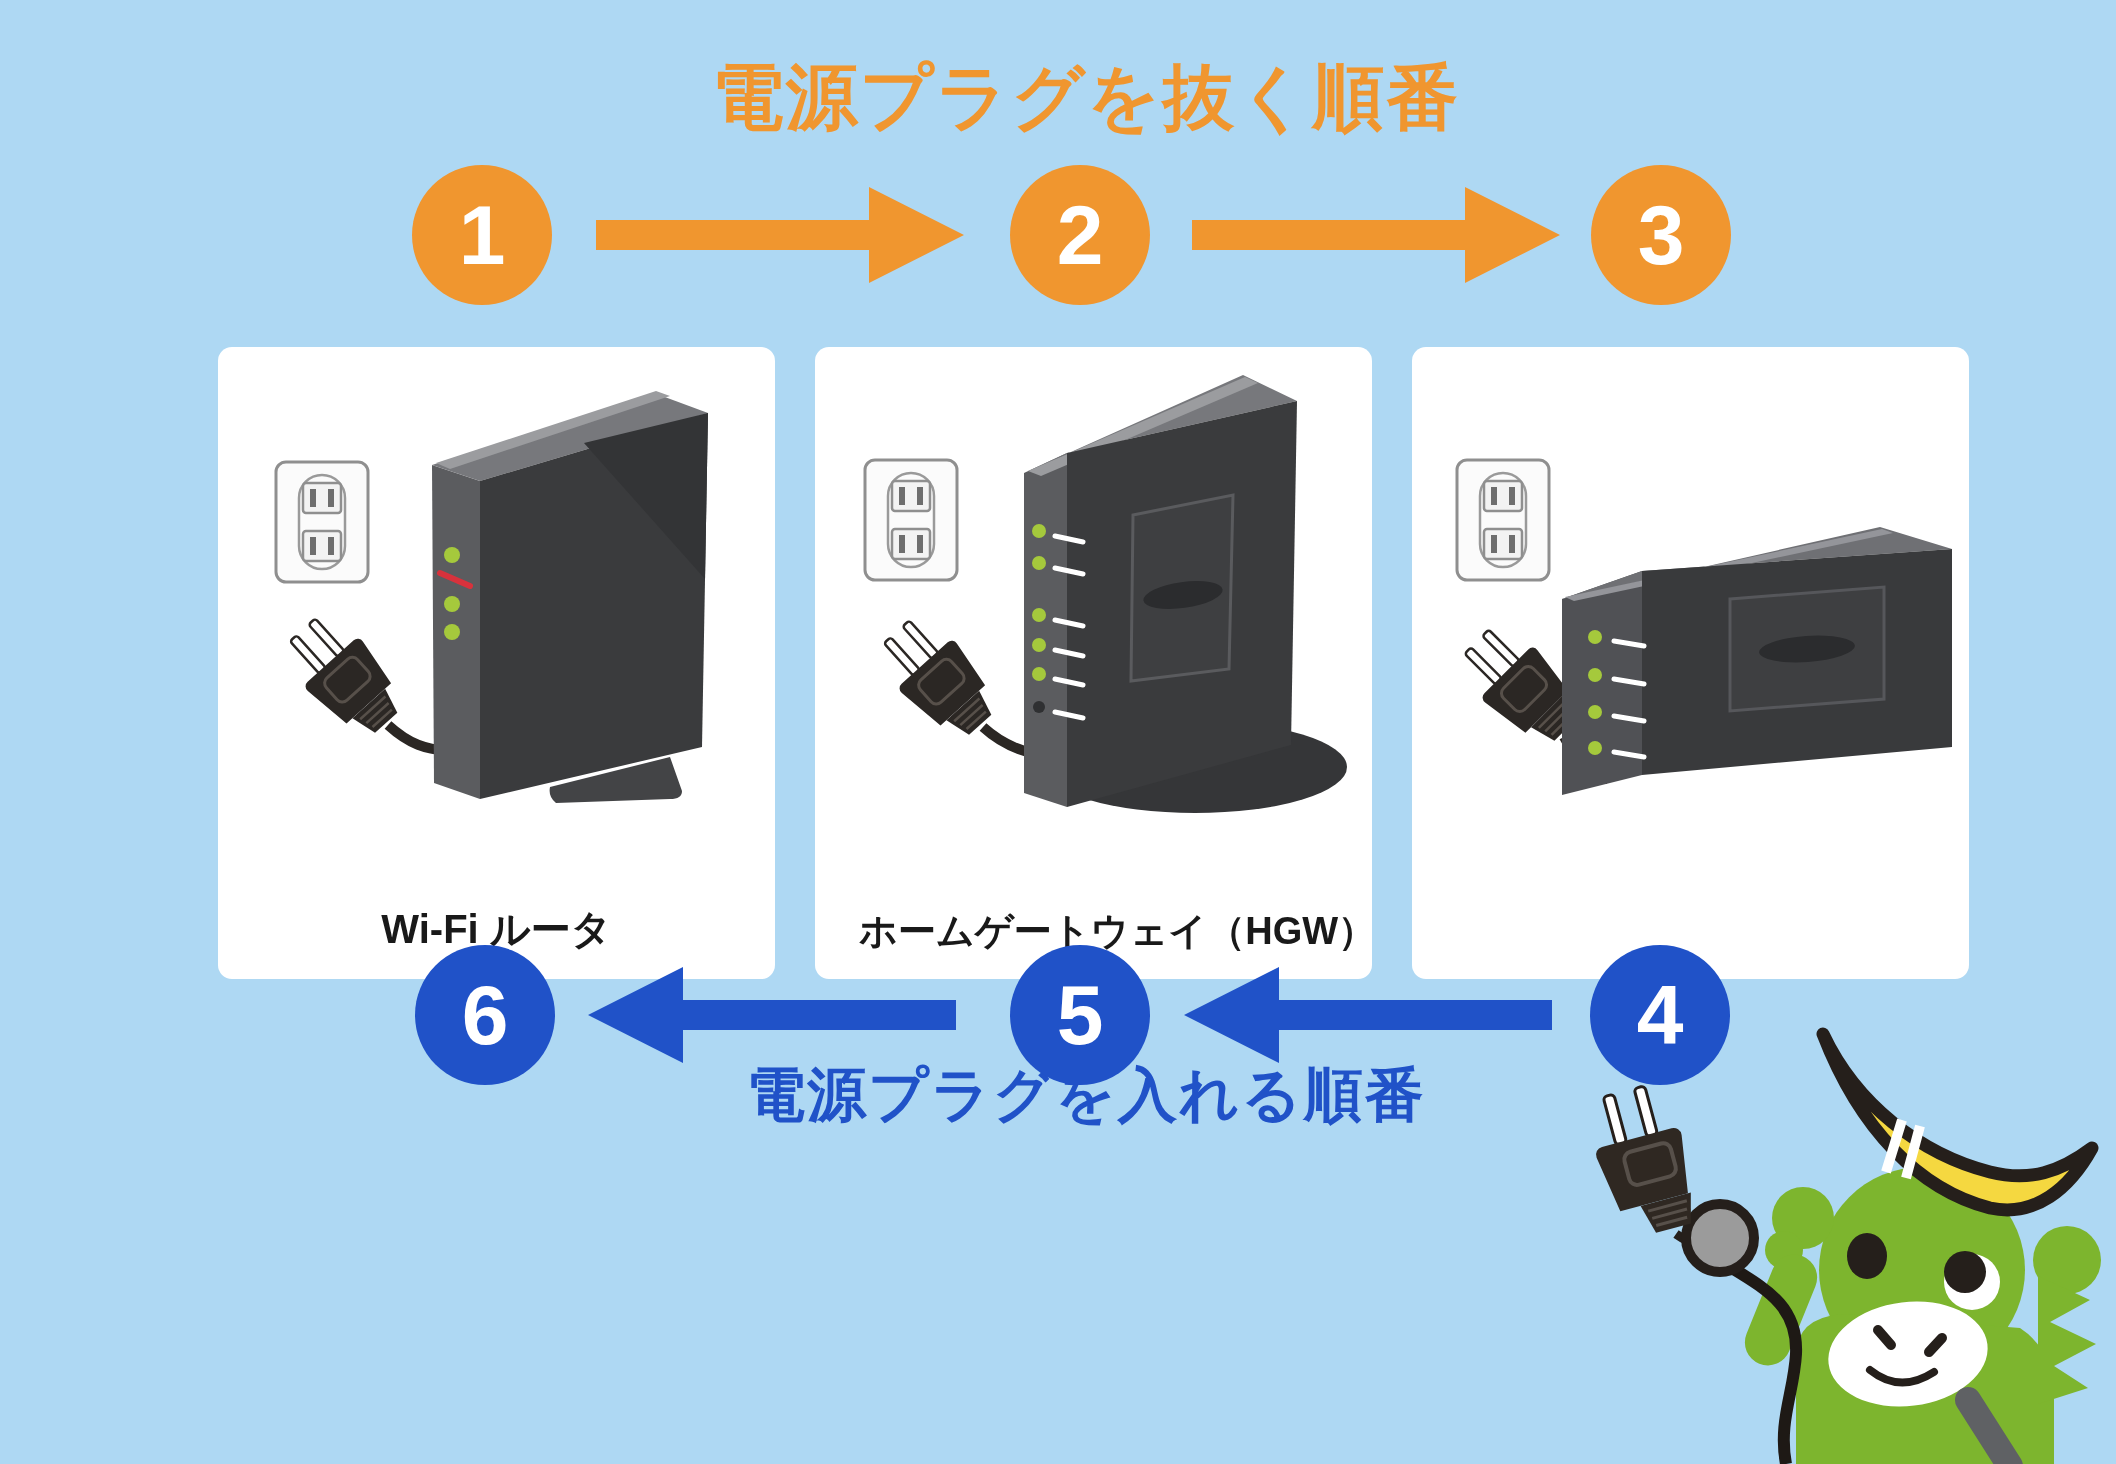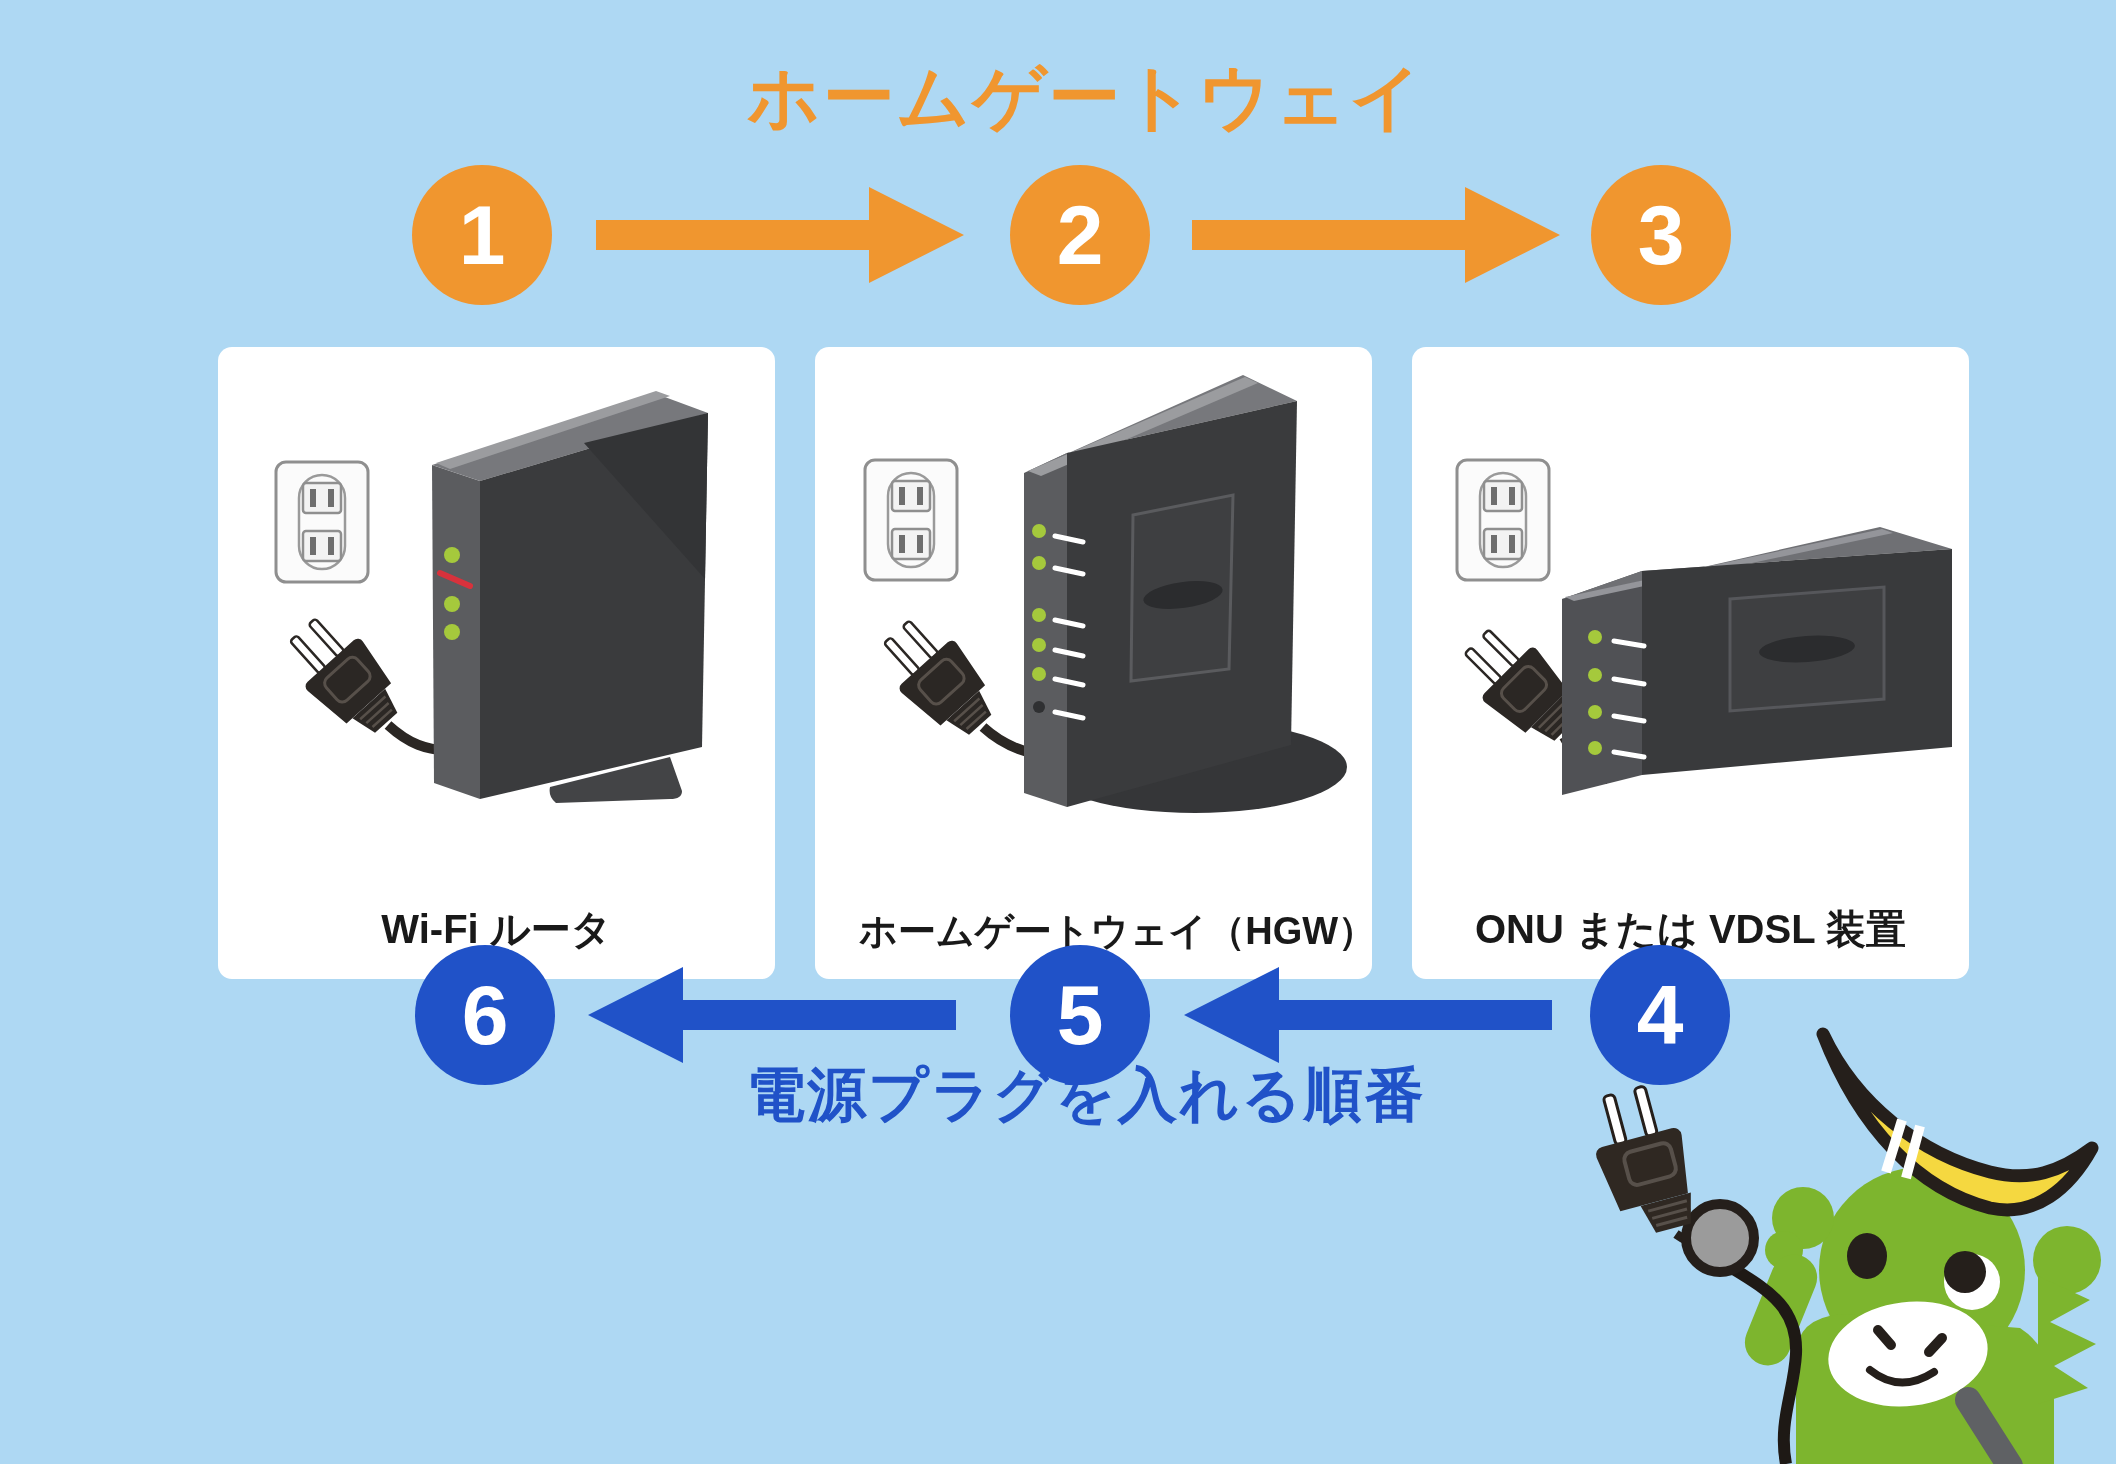--- a/index.html
+++ b/index.html
@@ -34,21 +34,21 @@
     font-size:40px;font-weight:700;color:var(--label);white-space:nowrap;
   }
   .card-label.small{font-size:38px;padding-left:44px;}
   .mascot{position:absolute;left:1590px;top:1020px;width:526px;height:444px;z-index:1;}
 </style>
 </head>
 <body>
 
 <div class="canvas">
 
-  <div class="title title-top">ホームゲートウェイ</div>
+  <div class="title title-top">電源プラグを抜く順番</div>
 
   <div class="step orange" style="left:412px;top:165px">1</div>
   <svg class="arrow" style="left:596px;top:187px" viewBox="0 0 368 96">
     <polygon points="0,33 273,33 273,0 368,48 273,96 273,63 0,63" fill="var(--orange)"></polygon>
   </svg>
   <div class="step orange" style="left:1010px;top:165px">2</div>
   <svg class="arrow" style="left:1192px;top:187px" viewBox="0 0 368 96">
     <polygon points="0,33 273,33 273,0 368,48 273,96 273,63 0,63" fill="var(--orange)"></polygon>
   </svg>
   <div class="step orange" style="left:1591px;top:165px">3</div>
@@ -171,21 +171,20 @@
             <path d="M202,294 L232,299" stroke="#FFF" stroke-width="5" stroke-linecap="round"></path>
           <circle cx="183" cy="328" r="7" fill="var(--led)"></circle>
             <path d="M202,332 L232,337" stroke="#FFF" stroke-width="5" stroke-linecap="round"></path>
           <circle cx="183" cy="365" r="7" fill="var(--led)"></circle>
             <path d="M202,369 L232,374" stroke="#FFF" stroke-width="5" stroke-linecap="round"></path>
           <circle cx="183" cy="401" r="7" fill="var(--led)"></circle>
             <path d="M202,405 L232,410" stroke="#FFF" stroke-width="5" stroke-linecap="round"></path>
         </g>
       </g>
     </svg>
-    <div class="card-label">ONU または VDSL 装置</div>
   </div>
 
   <div class="step blue" style="left:415px;top:945px">6</div>
   <svg class="arrow flip" style="left:588px;top:967px" viewBox="0 0 368 96">
     <polygon points="0,33 273,33 273,0 368,48 273,96 273,63 0,63" fill="var(--blue)"></polygon>
   </svg>
   <div class="step blue" style="left:1010px;top:945px">5</div>
   <svg class="arrow flip" style="left:1184px;top:967px" viewBox="0 0 368 96">
     <polygon points="0,33 273,33 273,0 368,48 273,96 273,63 0,63" fill="var(--blue)"></polygon>
   </svg>

